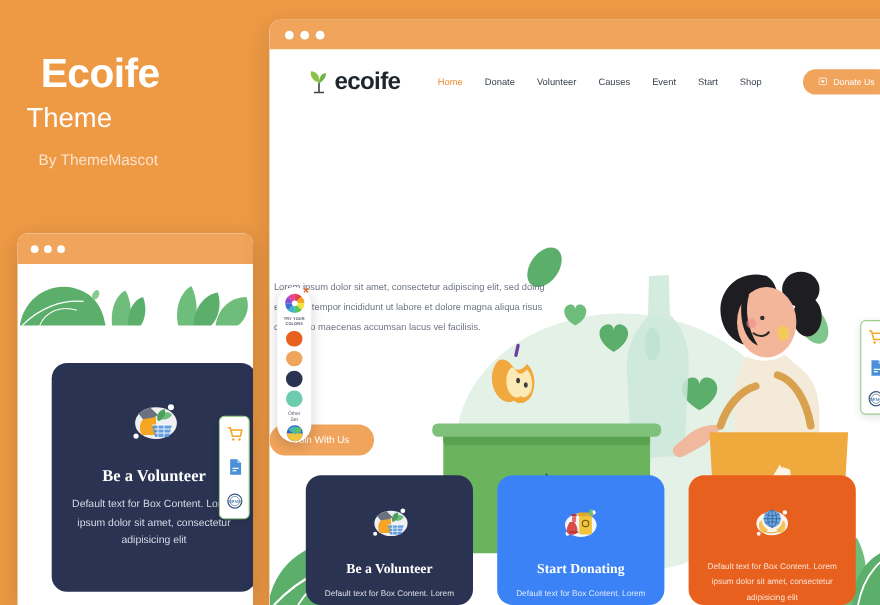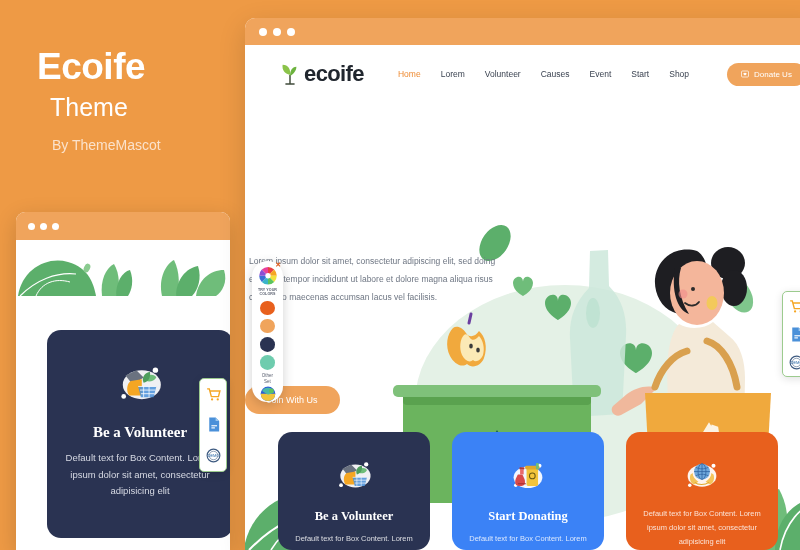--- a/index.html
+++ b/index.html
@@ -14,25 +14,25 @@
   .promo-panel {
     position: absolute; left: 0; top: 0; width: 245px; height: 550px;
     background: #EE9A45; overflow: hidden;
   }
   .promo-title {
     position: absolute; left: 37px; top: 48px;
     font-size: 37px; font-weight: 700; color: #ffffff; letter-spacing: -0.5px;
     line-height: 1;
   }
   .promo-sub {
-    position: absolute; left: 50px; top: 95px;
+    position: absolute; left: 24px; top: 95px;
     font-size: 25px; font-weight: 400; color: #ffffff; line-height: 1;
   }
   .promo-by {
-    position: absolute; left: 52px; top: 138px;
+    position: absolute; left: 35px; top: 138px;
     font-size: 14px; font-weight: 400; color: #FBE2CB; line-height: 1;
   }
 
   
   .mini-window {
     position: absolute; left: 16px; top: 212px; width: 214px; height: 338px;
     background: #ffffff; border-radius: 9px 9px 0 0; overflow: hidden;
     box-shadow: 0 6px 22px rgba(0,0,0,0.16);
   }
   .mini-titlebar {
@@ -236,21 +236,21 @@
         <path d="M12 24 v-10" stroke="#3F4A3A" stroke-width="1.6" fill="none"></path>
         <path d="M12 14 C6 13 3 8 4 3 C10 3 13 8 12 14z" fill="#8BC34A"></path>
         <path d="M12 15 C16 13 19 9 19 5 C14 5 12 10 12 15z" fill="#6DB33F"></path>
         <path d="M7 24 h10" stroke="#3F4A3A" stroke-width="1.6"></path>
       </svg>
       <span class="logo-text">ecoife</span>
     </div>
 
     <div class="nav-links">
       <span class="nav-link active">Home</span>
-      <span class="nav-link">Lorem</span>
+      <span class="nav-link">Donate</span>
       <span class="nav-link">Volunteer</span>
       <span class="nav-link">Causes</span>
       <span class="nav-link">Event</span>
       <span class="nav-link">Start</span>
       <span class="nav-link">Shop</span>
     </div>
 
     <button class="donate-btn">
       <svg width="8" height="8" viewBox="0 0 16 16">
         <rect x="1" y="2" width="14" height="12" rx="2" fill="none" stroke="#ffffff" stroke-width="1.4"></rect>

